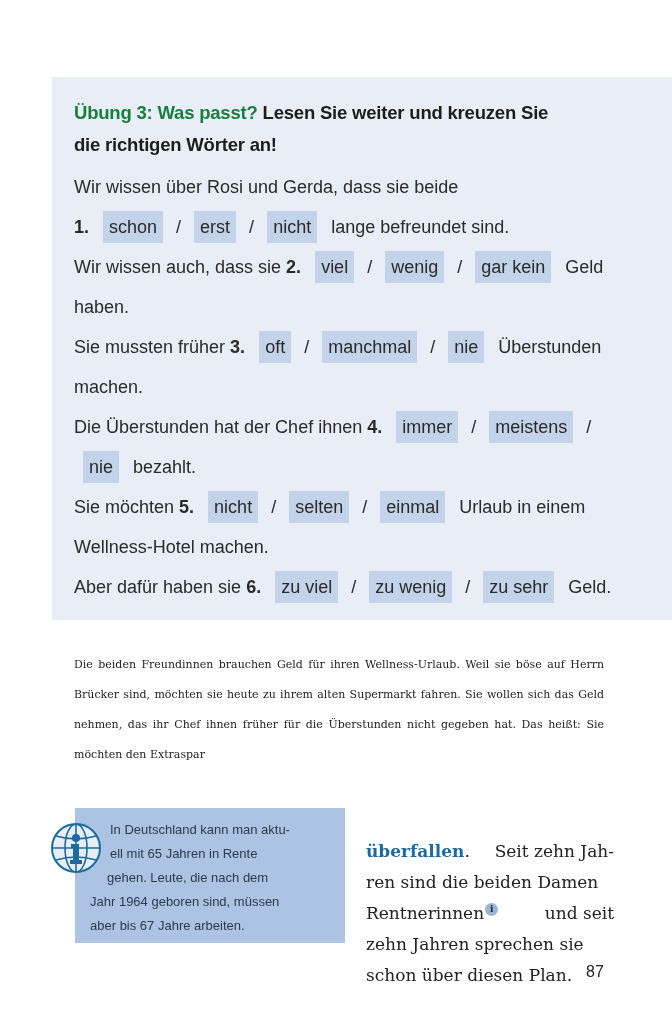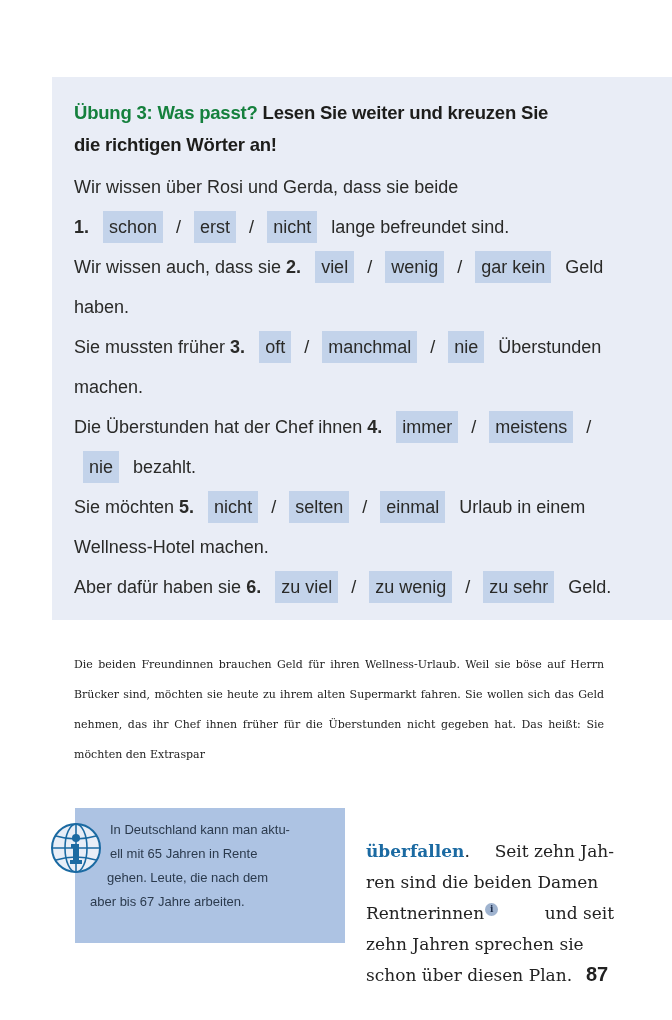--- a/index.html
+++ b/index.html
@@ -55,21 +55,21 @@
     .right-col .l { display:block; white-space:nowrap; }
     .right-col .j { display:flex; justify-content:space-between; }
     .vocab { color:#1b6aa2; font-weight:bold; }
     .sup-icon {
       display:inline-block; width:13px; height:13px; border-radius:50%;
       background:#9fb3cf; color:#1b2b4a; font-size:9px; line-height:13px; text-align:center;
       font-weight:bold; vertical-align:super; margin-left:1px;
     }
     .page-num {
       position:absolute; left:586px; top:963px; font-family:"Liberation Sans", sans-serif;
-      font-size:20px; font-weight:bold; color:#222;
+      font-size:16px; font-weight:normal; color:#222;
     }
   </style>
 </head>
 <body>
 
 <div class="exercise">
   <div class="ex-inner">
     <div class="ex-title">
       <span class="blue">Übung 3: Was passt?</span><span> Lesen Sie weiter und kreuzen Sie</span><br>
       <span>die richtigen Wörter an!</span>
@@ -138,20 +138,21 @@
   <line x1="2" y1="26" x2="50" y2="26" stroke="#1b6aa2" stroke-width="1.6"></line>
   <path d="M6 14 Q26 20 46 14" fill="none" stroke="#1b6aa2" stroke-width="1.4"></path>
   <path d="M6 38 Q26 32 46 38" fill="none" stroke="#1b6aa2" stroke-width="1.4"></path>
   <circle cx="26" cy="16" r="4" fill="#1b6aa2"></circle>
   <path d="M21 22 H29 V38 H32 V42 H20 V38 H23 V26 H21 Z" fill="#1b6aa2"></path>
 </svg>
 <div class="info-text">
   <span class="l" style="padding-left:20px">In Deutschland kann man aktu-</span>
   <span class="l" style="padding-left:20px">ell mit 65 Jahren in Rente</span>
   <span class="l" style="padding-left:17px">gehen. Leute, die nach dem</span>
+  <span class="l">Jahr 1964 geboren sind, müssen</span>
   <span class="l">aber bis 67 Jahre arbeiten.</span>
 </div>
 
 <div class="right-col">
   <span class="l j">
     <span><span class="vocab">überfallen</span>.</span>
     <span>Seit zehn Jah-</span>
   </span>
   <span class="l">ren sind die beiden Damen</span>
   <span class="l j">

